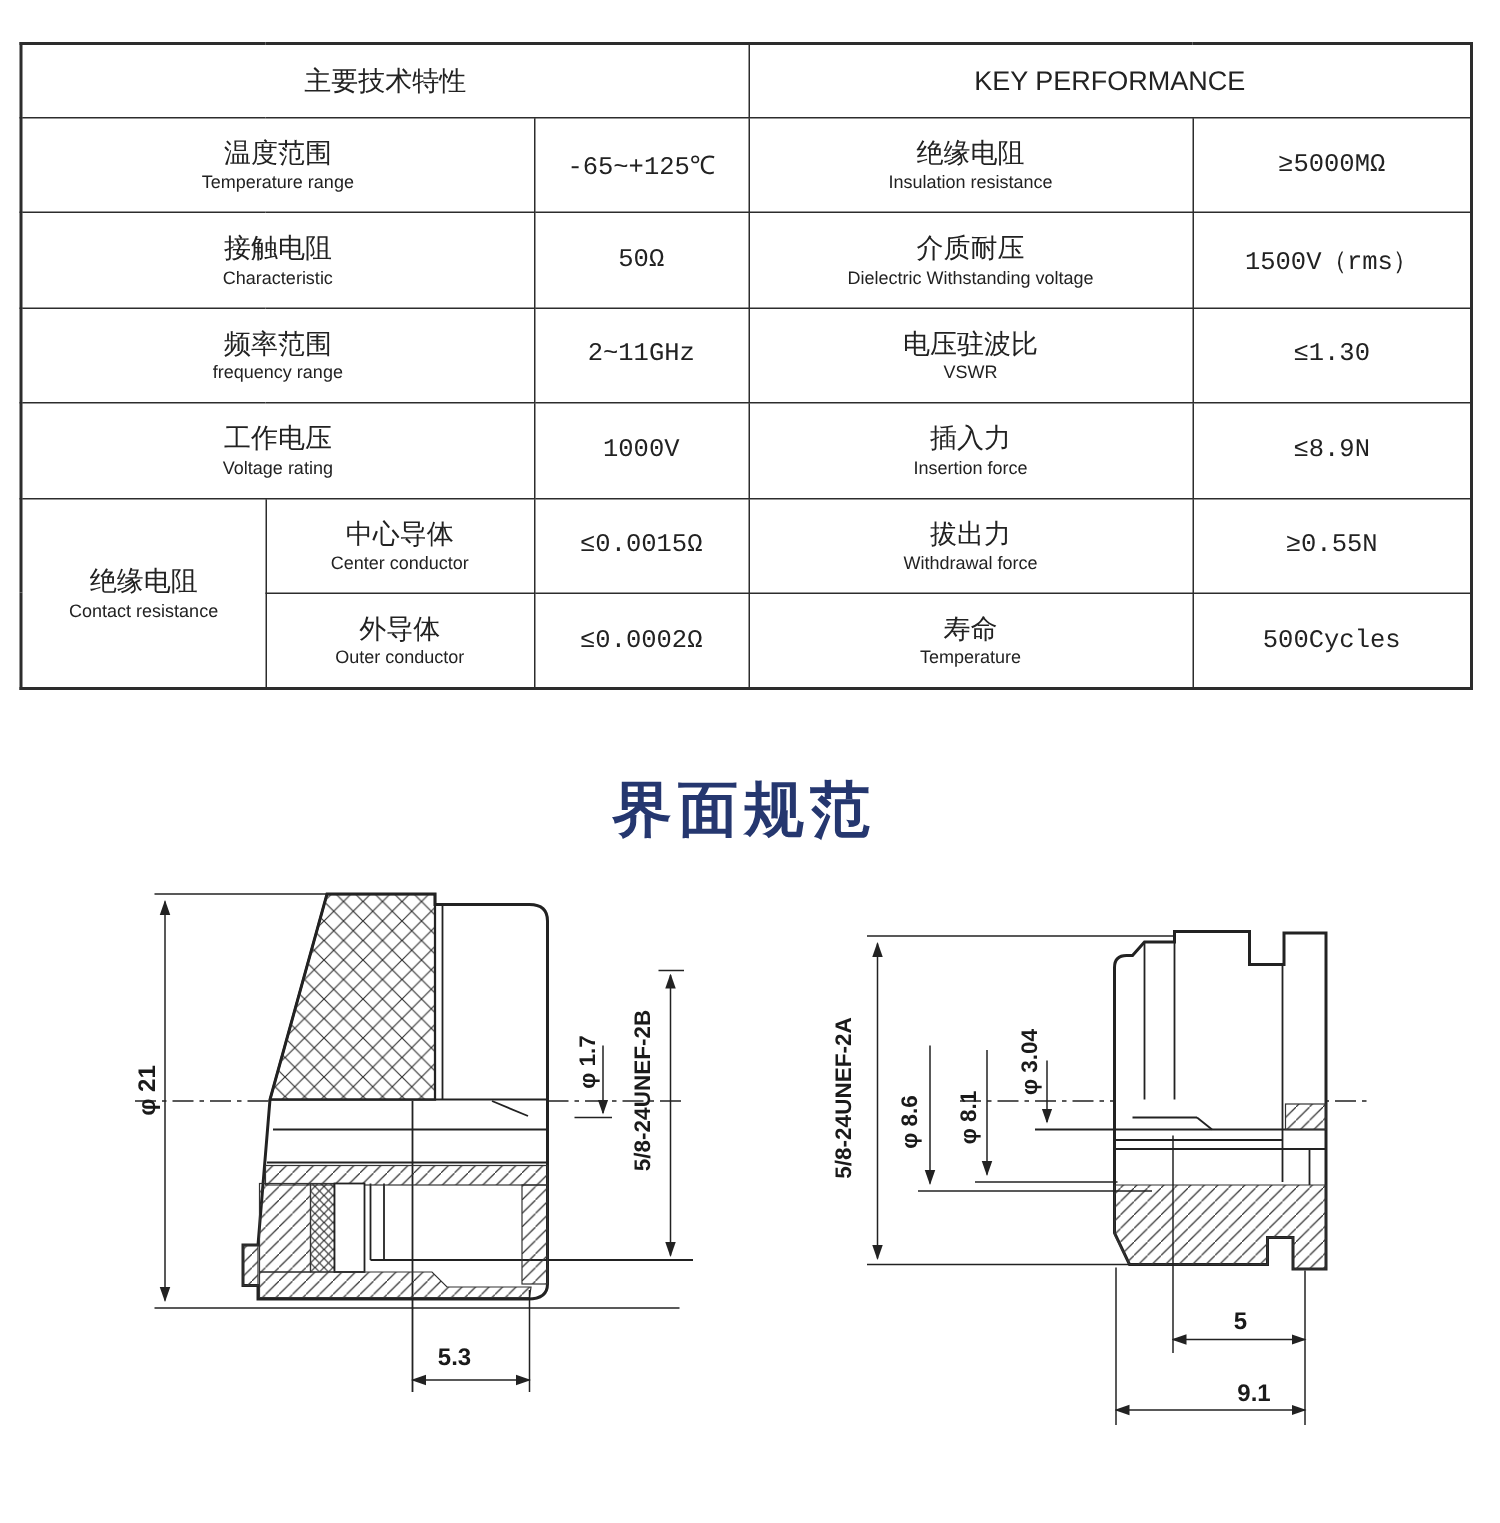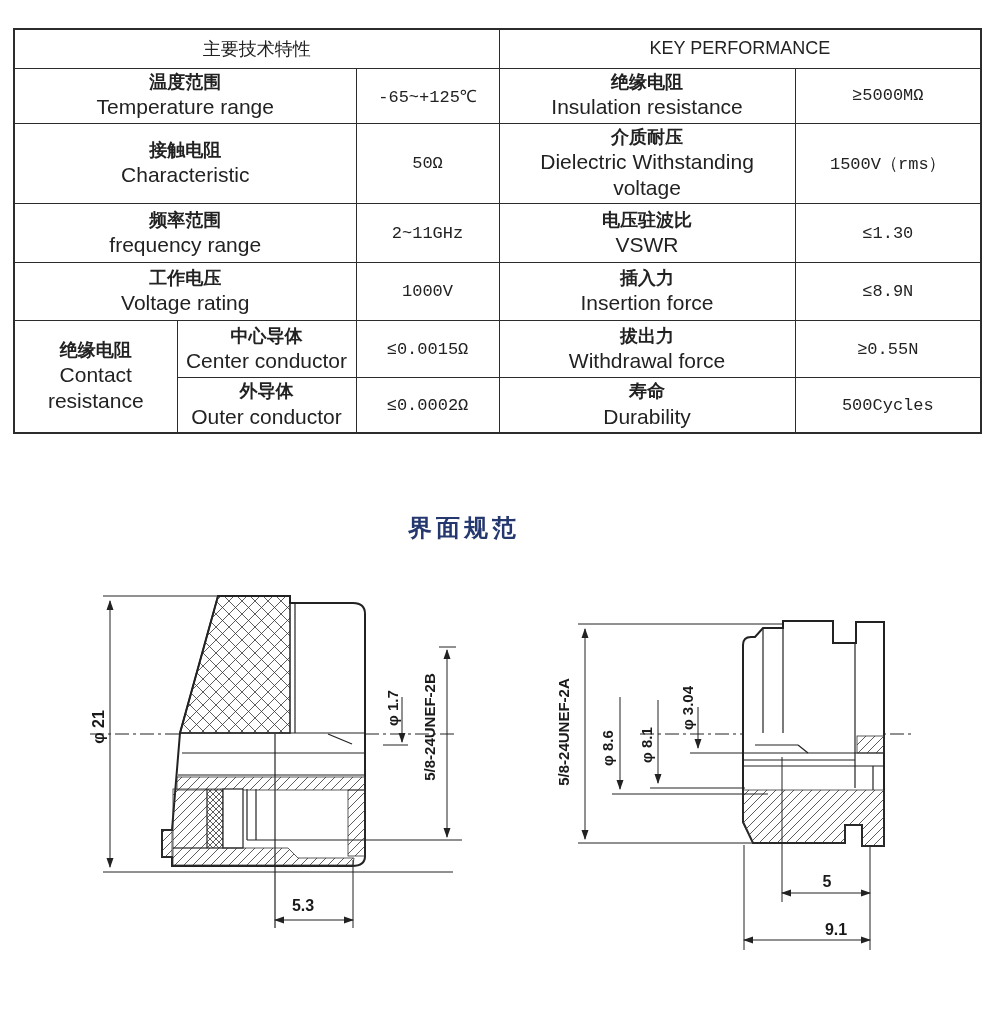--- a/index.html
+++ b/index.html
@@ -9,30 +9,30 @@
     overflow:hidden;
   }
   
   table.spec{
     position:absolute;left:13px;top:28px;width:967px;
     border-collapse:collapse;table-layout:fixed;
     border:2px solid #2c2c2c;
   }
   table.spec td,table.spec th{
     border:1.5px solid #2c2c2c;text-align:center;vertical-align:middle;
-    padding:2px 4px;font-weight:normal;
-  }
-  .zh{font-size:18px;line-height:1.3;font-weight:bold;}
-  .en{font-size:21px;line-height:1.25;}
+    padding:12px 4px;font-weight:normal;
+  }
+  .zh{font-size:18px;line-height:1.3;}
+  .en{font-size:12px;line-height:1.25;}
   .val{font-size:17px;font-family:Liberation Mono, monospace;}
   .hdr{font-size:18px;}
   
   .sec-title{
     position:absolute;left:408px;top:512px;
-    font-size:24px;font-weight:bold;color:#25376f;letter-spacing:4px;
+    font-size:40px;font-weight:bold;color:#25376f;letter-spacing:4px;
     white-space:nowrap;
   }
   
   .drw{position:absolute;}
   .dim{
     position:absolute;font-size:15px;font-weight:600;color:#1a1a1a;
     white-space:nowrap;transform:translate(-50%,-50%);
   }
   .dim.vert{transform:translate(-50%,-50%) rotate(-90deg);}
   svg .outline{fill:#ffffff;stroke:#222;stroke-width:2;}
@@ -122,21 +122,21 @@
     <td class="val">≥0.55N</td>
   </tr>
   <tr style="height:41px">
     <td>
       <div class="zh">外导体</div>
       <div class="en">Outer conductor</div>
     </td>
     <td class="val">≤0.0002Ω</td>
     <td>
       <div class="zh">寿命</div>
-      <div class="en">Durability</div>
+      <div class="en">Temperature</div>
     </td>
     <td class="val">500Cycles</td>
   </tr>
 </tbody>
   </table>
 
 <div class="sec-title">界面规范</div>
 
 <svg class="drw" style="left:60px;top:575px;" width="420" height="380" viewBox="0 0 420 380">
   <defs>

